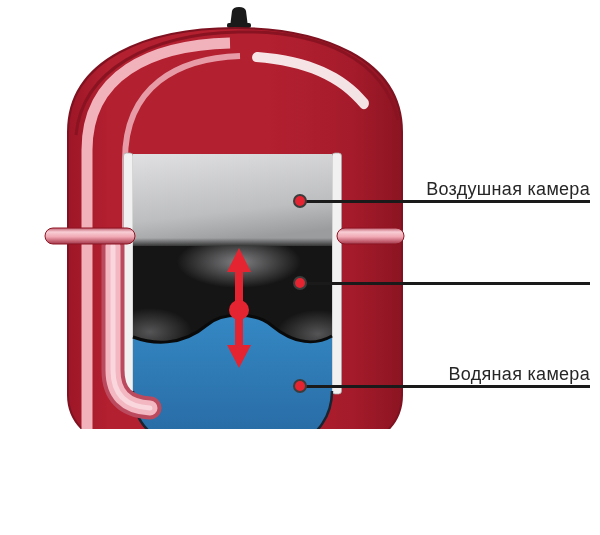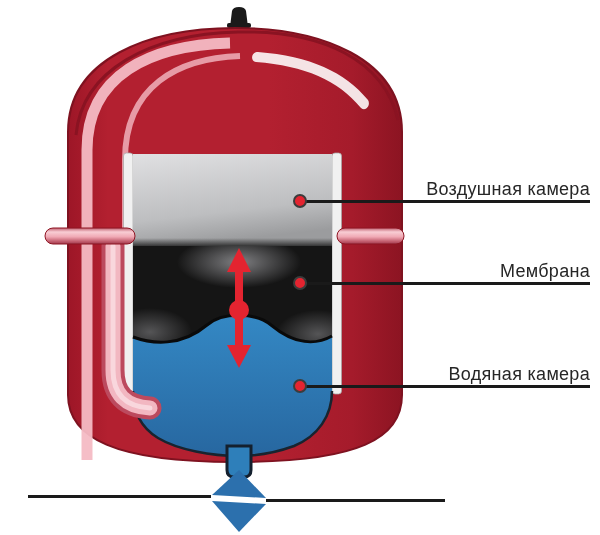--- a/index.html
+++ b/index.html
@@ -1,17 +1,17 @@
 <!DOCTYPE html>
 <html style="--tank-red: #B32030; --tank-red-dark: #7E1220; --highlight-pink: #F4BAC4; --pipe-pink: #F0A9B5; --air-gray-light: #E0E0E2; --air-gray-dark: #9B9C9E; --membrane-black: #151515; --water-blue: #2E7FBA; --water-blue-deep: #2767A0; --arrow-red: #E42430; --diamond-blue: #2C70AD; --leader-line: #1A1A1A; --text: #262626;"><head>
 <meta charset="utf-8">
 <style>
   html,body{margin:0;padding:0;background:#ffffff;}
   .stage{
-    position:relative;width:600px;height:535px;overflow:hidden;background:#fff;
+    position:relative;width:600px;height:429px;overflow:hidden;background:#fff;
     font-family:"Liberation Sans", sans-serif;
   }
   .stage svg{position:absolute;left:0;top:0;}
   .callout-label{
     position:absolute;font-size:18px;letter-spacing:.3px;color:#262626;
     white-space:nowrap;z-index:6;
   }
   .leader-line{
     position:absolute;height:3px;background:var(--leader-line,#1a1a1a);z-index:5;
   }
@@ -122,16 +122,15 @@
   <div class="leader-line" style="left:300px;top:282px;width:290px;"></div>
   <div class="leader-line" style="left:300px;top:385px;width:290px;"></div>
   <div class="leader-line" style="left:28px;top:495px;width:183px;"></div>
   <div class="leader-line" style="left:266px;top:499px;width:179px;"></div>
 
   <div class="callout-dot" style="left:293px;top:194px;"></div>
   <div class="callout-dot" style="left:293px;top:276px;"></div>
   <div class="callout-dot" style="left:293px;top:379px;"></div>
 
   <div class="callout-label" style="right:10px;top:179px;">Воздушная камера</div>
-  <div class="callout-label" style="right:10px;top:261px;">Мембрана</div>
   <div class="callout-label" style="right:10px;top:364px;text-align:right;">Водяная камера</div>
 
 </div>
 
 </body></html>

